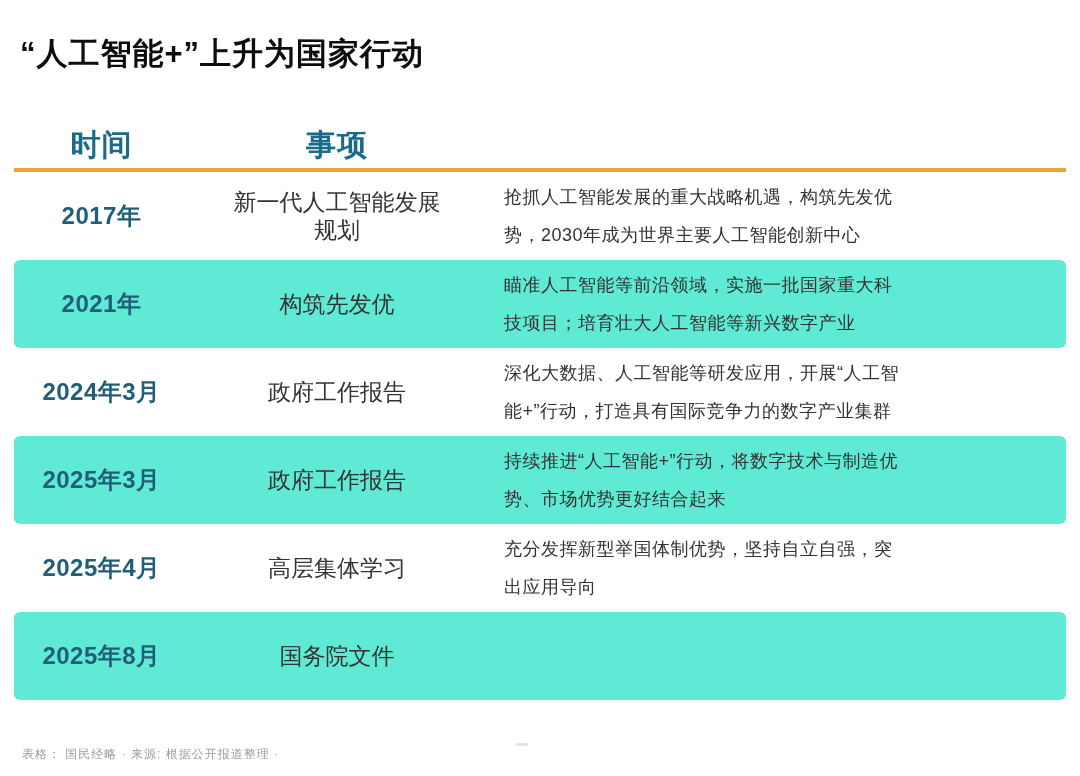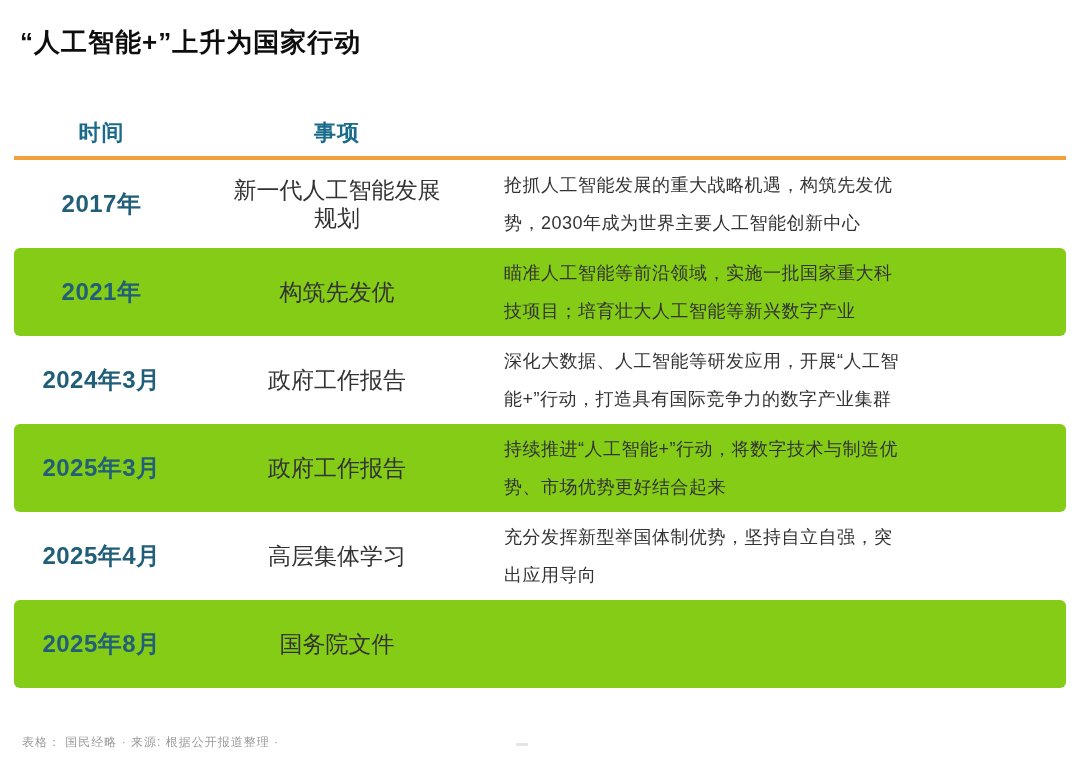--- a/index.html
+++ b/index.html
@@ -9,52 +9,52 @@
     font-family: "Liberation Sans", "DejaVu Sans", sans-serif;
   }
   .page {
     position: relative;
     width: 1080px;
     height: 776px;
     background: #ffffff;
     overflow: hidden;
   }
   .page-title {
-    margin: 24px 20px 0 20px;
-    font-size: 26px;
+    margin: 36px 20px 0 20px;
+    font-size: 31px;
     line-height: 36px;
     font-weight: bold;
     color: #0d0d0d;
     letter-spacing: 1px;
   }
   .table {
     margin: 0 14px;
     width: 1052px;
   }
   .thead {
     display: flex;
     align-items: center;
     height: 46px;
     margin-top: 50px;
     border-bottom: 4px solid #F2A13C;
   }
   .th {
-    font-size: 22px;
+    font-size: 30px;
     font-weight: bold;
     color: #1A6B8A;
     letter-spacing: 1px;
   }
   .row {
     display: flex;
     align-items: center;
     min-height: 88px;
     border-radius: 6px;
   }
   .row.alt {
-    background: #84cc16;
+    background: #5eead4;
   }
   .col-time {
     width: 175px;
     flex: 0 0 175px;
     text-align: center;
   }
   .col-item {
     width: 296px;
     flex: 0 0 296px;
     text-align: center;

